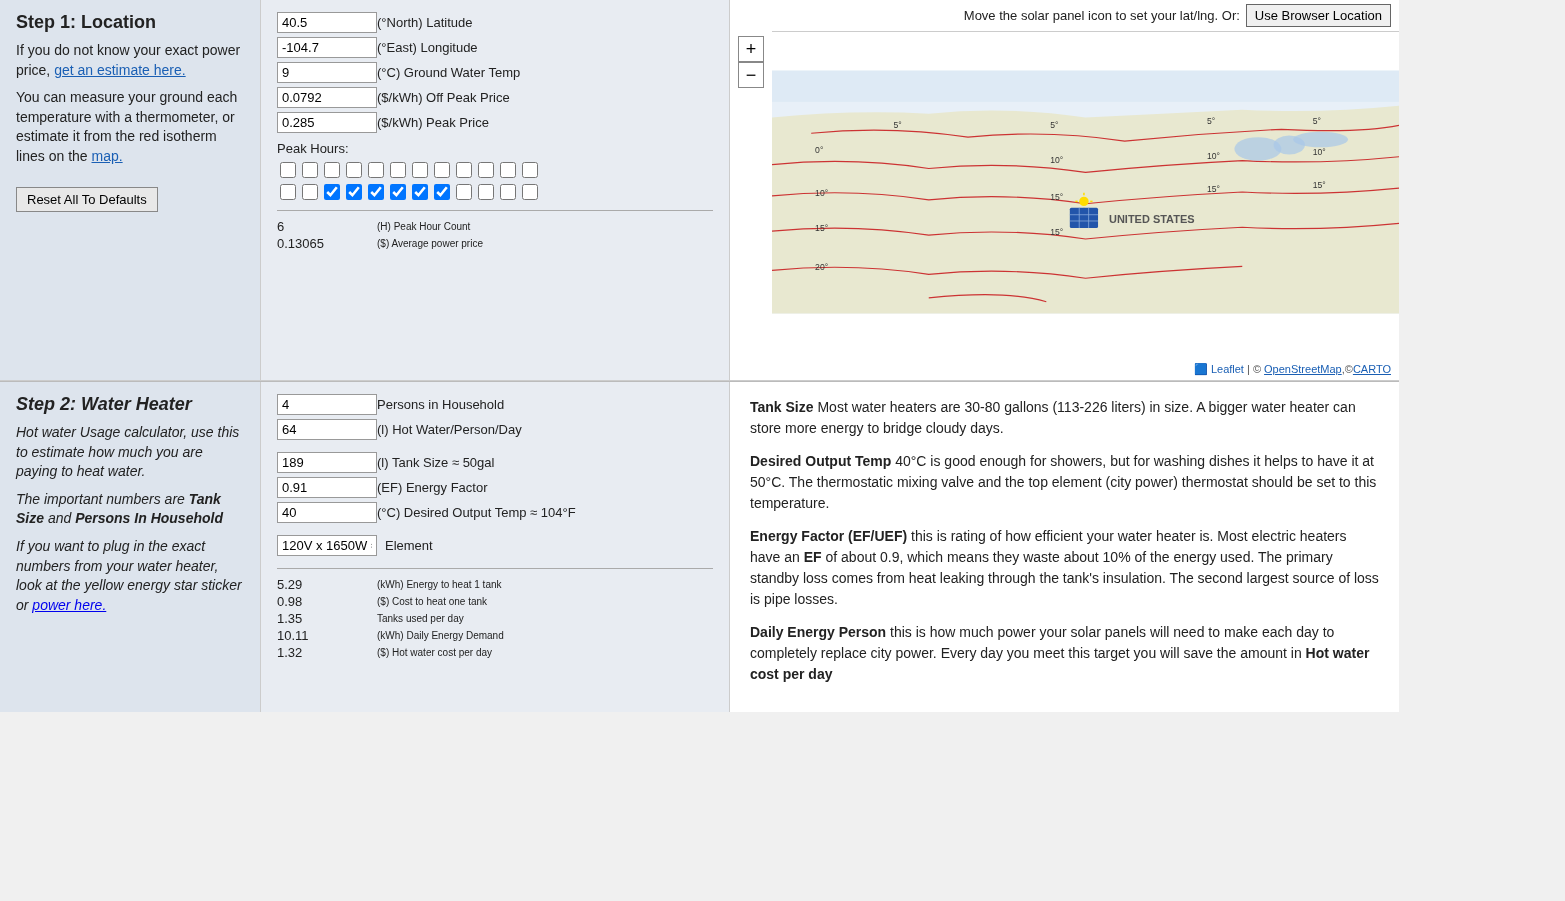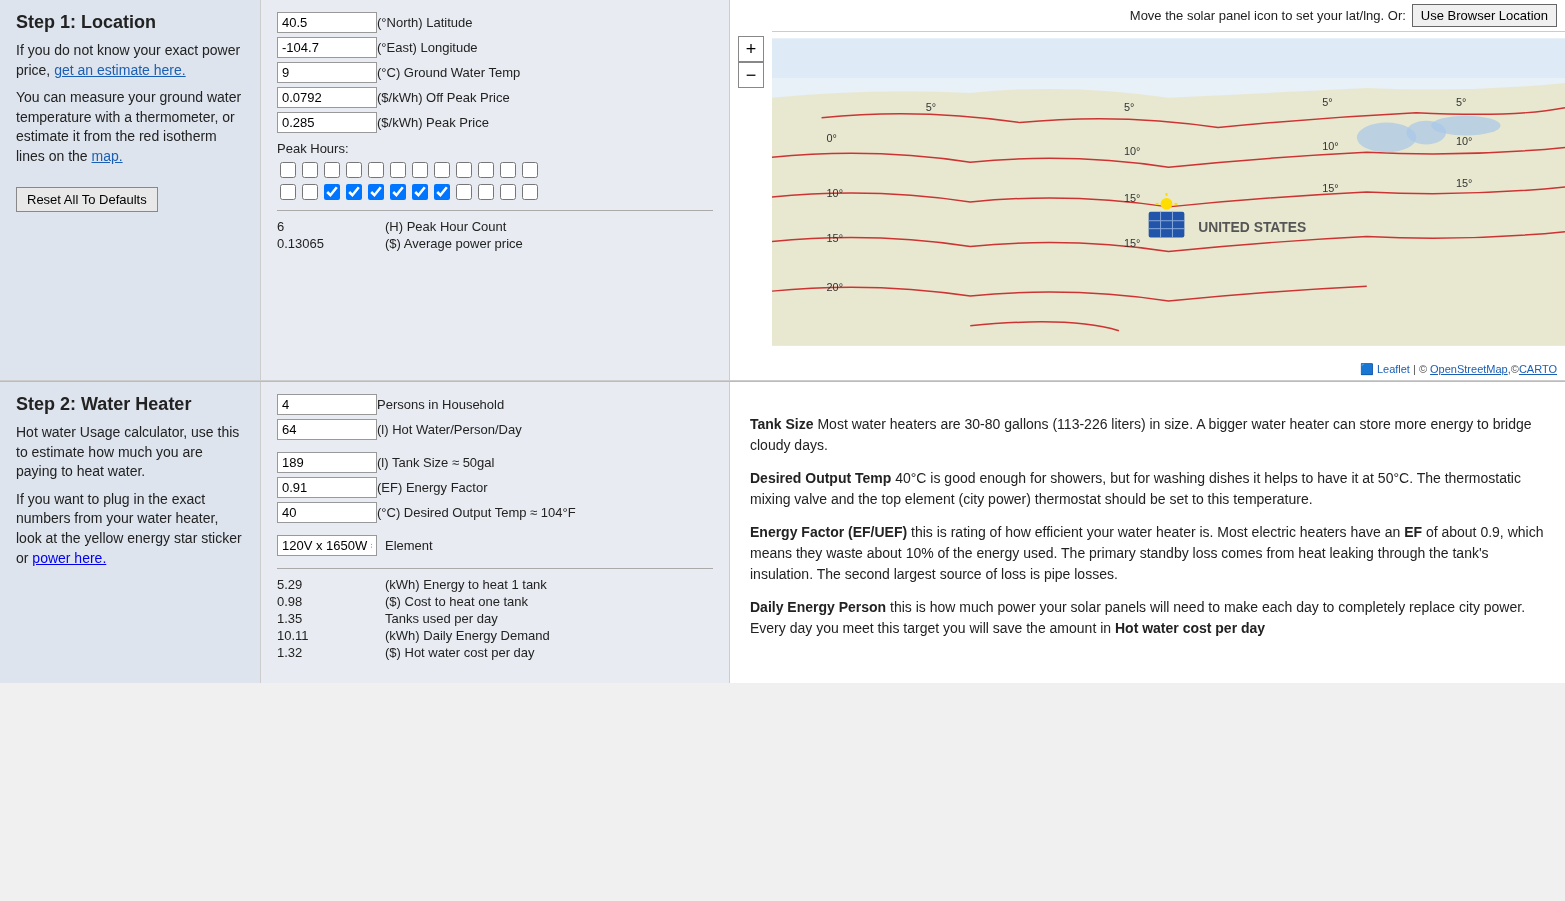--- a/index.html
+++ b/index.html
@@ -1,18 +1,18 @@
 <!DOCTYPE html>
 <html><head>
   <meta charset="utf-8">
   <style>
     * { box-sizing: border-box; margin: 0; padding: 0; }
     body { font-family: Arial, sans-serif; font-size: 14px; background: #f0f0f0; color: #222; }
 
-    .main-container { display: flex; flex-direction: column; width: 1565px; }
+    .main-container { display: flex; flex-direction: column; width: 1399px; }
 
     
     .step1-section { display: flex; background: #dde4ed; border-bottom: 1px solid #ccc; }
     .step1-left { width: 260px; padding: 12px 16px; flex-shrink: 0; }
     .step1-left h2 { font-size: 18px; font-weight: bold; margin-bottom: 8px; }
     .step1-left p { margin-bottom: 8px; line-height: 1.4; }
     .step1-left a { color: #1a5fb4; }
     .step1-center { flex: 0 0 470px; background: #e8ecf2; padding: 12px 16px; border-left: 1px solid #ccc; border-right: 1px solid #ccc; }
     .step1-right { flex: 1; background: #fff; position: relative; min-height: 380px; overflow: hidden; padding-left: 42px; }
 
@@ -23,37 +23,37 @@
     .field-row span { font-size: 13px; }
 
     .peak-hours-label { margin-top: 8px; margin-bottom: 4px; font-size: 13px; }
     .checkbox-row { display: flex; flex-wrap: wrap; margin-bottom: 2px; }
     .checkbox-row input[type="checkbox"] { margin: 2px 3px; width: 16px; height: 16px; }
 
     .divider { border: none; border-top: 1px solid #aaa; margin: 8px 0; }
 
     .stat-row { display: flex; align-items: center; margin-bottom: 2px; }
     .stat-value { width: 100px; font-size: 13px; }
-    .stat-label { font-size: 13px; margin-left: 8px; }
+    .stat-label { font-size: 10px; }
 
     .reset-btn { margin-top: 12px; padding: 4px 10px; font-size: 13px; border: 1px solid #888; background: #e8e8e8; cursor: pointer; }
     .map-top-bar { display: flex; align-items: center; justify-content: flex-end; padding: 4px 8px; font-size: 13px; background: rgba(255,255,255,0.7); border-bottom: 1px solid #ccc; }
     .use-browser-btn { padding: 3px 8px; border: 1px solid #666; background: #f0f0f0; font-size: 13px; cursor: pointer; margin-left: 6px; }
     .map-zoom { position: absolute; top: 36px; left: 8px; display: flex; flex-direction: column; z-index: 10; }
     .zoom-btn { width: 26px; height: 26px; border: 1px solid #888; background: #fff; font-size: 18px; cursor: pointer; display: flex; align-items: center; justify-content: center; line-height: 1; }
     .map-svg { width: 100%; height: 320px; }
     .map-credit { position: absolute; bottom: 4px; right: 8px; font-size: 11px; color: #555; }
 
     
     .step2-section { display: flex; background: #dde4ed; border-top: 1px solid #bbb; }
-    .step2-left { width: 260px; padding: 12px 16px; flex-shrink: 0; }
+    .step2-left { width: 260px; padding: 12px 16px; flex-shrink: 0; font-style: italic; }
     .step2-left h2 { font-size: 18px; font-weight: bold; margin-bottom: 8px; }
     .step2-left p { margin-bottom: 8px; line-height: 1.4; }
     .step2-center { flex: 0 0 470px; background: #e8ecf2; padding: 12px 16px; border-left: 1px solid #ccc; border-right: 1px solid #ccc; }
-    .step2-right { flex: 1; background: #fff; padding: 32px 20px; font-size: 14px; line-height: 1.5; }
+    .step2-right { flex: 1; background: #fff; padding: 15px 20px; font-size: 14px; line-height: 1.5; }
     .step2-right p { margin-bottom: 12px; }
     .step2-right strong { font-weight: bold; }
 
     .element-input { width: 200px; border: 1px solid #999; padding: 2px 4px; font-size: 13px; background: #fff; }
 
     .field-gap { margin-bottom: 12px; }
   </style>
 </head>
 <body>
 
@@ -61,21 +61,21 @@
 
   <div class="step1-section">
 
     <div class="step1-left">
       <h2>Step 1: Location</h2>
       <p>
         <span>If you do not know your exact power price,</span>
         <a href="#">get an estimate here.</a>
       </p>
       <p>
-        <span>You can measure your ground water temperature with a thermometer, or estimate it from the red isotherm lines on the</span>
+        <span>You can measure your ground each temperature with a thermometer, or estimate it from the red isotherm lines on the</span>
         <a href="#">map.</a>
       </p>
       <button class="reset-btn">Reset All To Defaults</button>
     </div>
 
     <div class="step1-center">
       <div class="field-row">
         <input type="text" value="40.5" style="">
         <span>(°North) Latitude</span>
       </div>
@@ -205,20 +205,26 @@
       </div>
     </div>
   </div>
 
   <div class="step2-section">
 
     <div class="step2-left">
       <h2>Step 2: Water Heater</h2>
       <p>Hot water Usage calculator, use this to estimate how much you are paying to heat water.</p>
       <p>
+        <span>The important numbers are</span>
+        <strong>Tank Size</strong>
+        <span>and</span>
+        <strong>Persons In Household</strong>
+      </p>
+      <p>
         <span>If you want to plug in the exact numbers from your water heater, look at the yellow energy star sticker or</span>
         <a href="#">power here.</a>
       </p>
     </div>
 
     <div class="step2-center">
       <div class="field-row">
         <input type="text" value="4" style="">
         <span>Persons in Household</span>
       </div>

